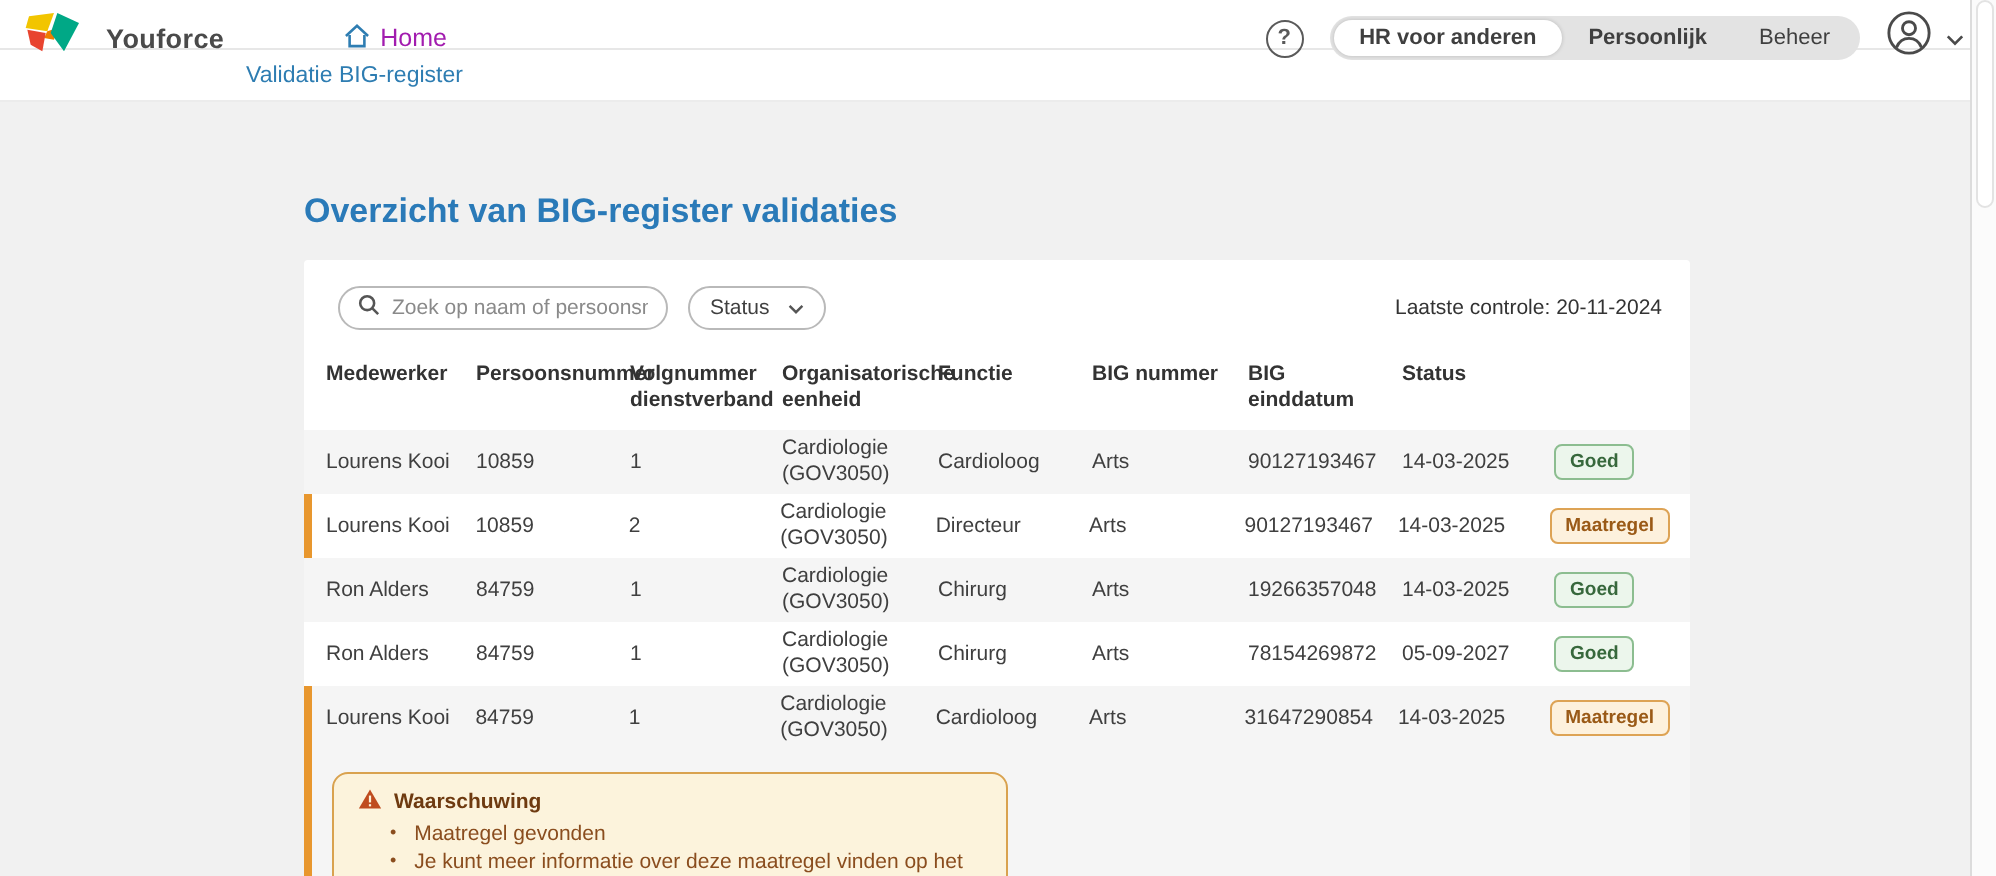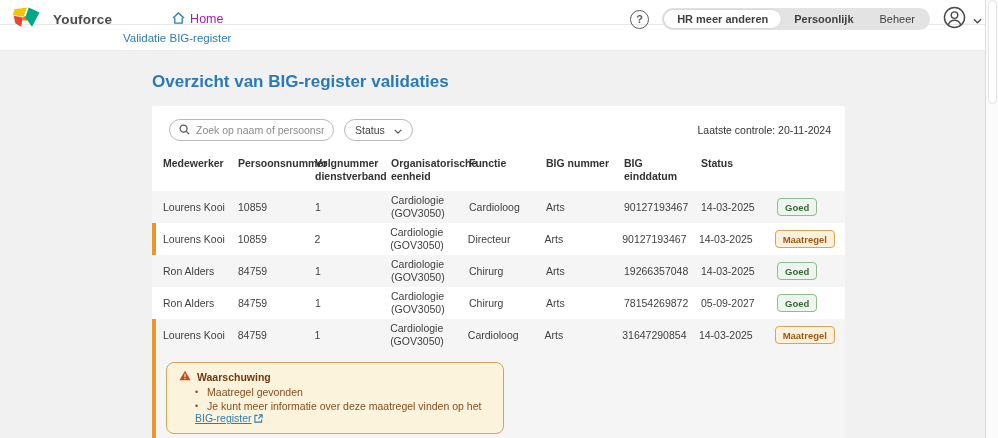--- a/index.html
+++ b/index.html
@@ -34,21 +34,21 @@
 
   
   .breadcrumb-bar {
     height:26px; background:#fff; display:flex; align-items:center;
     padding-left:123px; font-size:11.5px; border-bottom:1px solid #ececec;
   }
   .breadcrumb-link { color:#2e7db2; cursor:pointer; }
 
   
   .page { padding:21px 0 0 152px; }
-  .page-title { color:#2a7ab8; font-size:17px; font-weight:600; margin-bottom:14px; }
+  .page-title { color:#2a7ab8; font-size:17px; font-weight:600; margin-bottom:14px;margin-top:24px; }
 
   .card { width:693px; background:#fff; border-radius:2px; }
   .card-toolbar { display:flex; align-items:center; padding:13px 14px 10px 17px; }
   .search-box {
     display:flex; align-items:center; gap:6px; width:165px; height:22px;
     border:1px solid #b9b9b9; border-radius:12px; padding:0 9px; background:#fff;
   }
   .search-box input { border:none; outline:none; font-size:10.5px; width:100%; color:#333; font-family:inherit; background:transparent; }
   .search-box input::placeholder { color:#8a8a8a; }
   .status-select {
@@ -122,21 +122,21 @@
     </span>
     <span>Home</span>
   </a>
 
   <div class="topbar-right">
     <div class="help-circle">
       <span>?</span>
     </div>
 
     <div class="segmented">
-      <div class="seg active">HR meer anderen</div>
+      <div class="seg active">HR voor anderen</div>
       <div class="seg semibold">Persoonlijk</div>
       <div class="seg">Beheer</div>
     </div>
 
     <div class="avatar-wrap">
       <span>
         <svg width="23" height="23" viewBox="0 0 24 24" fill="none" stroke="#4a4a4a" stroke-width="1.5">
           <circle cx="12" cy="12" r="10.5"></circle>
           <circle cx="12" cy="9.5" r="3.4"></circle>
           <path d="M5.5 19.5 C7 15.8 9.5 14.8 12 14.8 C14.5 14.8 17 15.8 18.5 19.5"></path>

